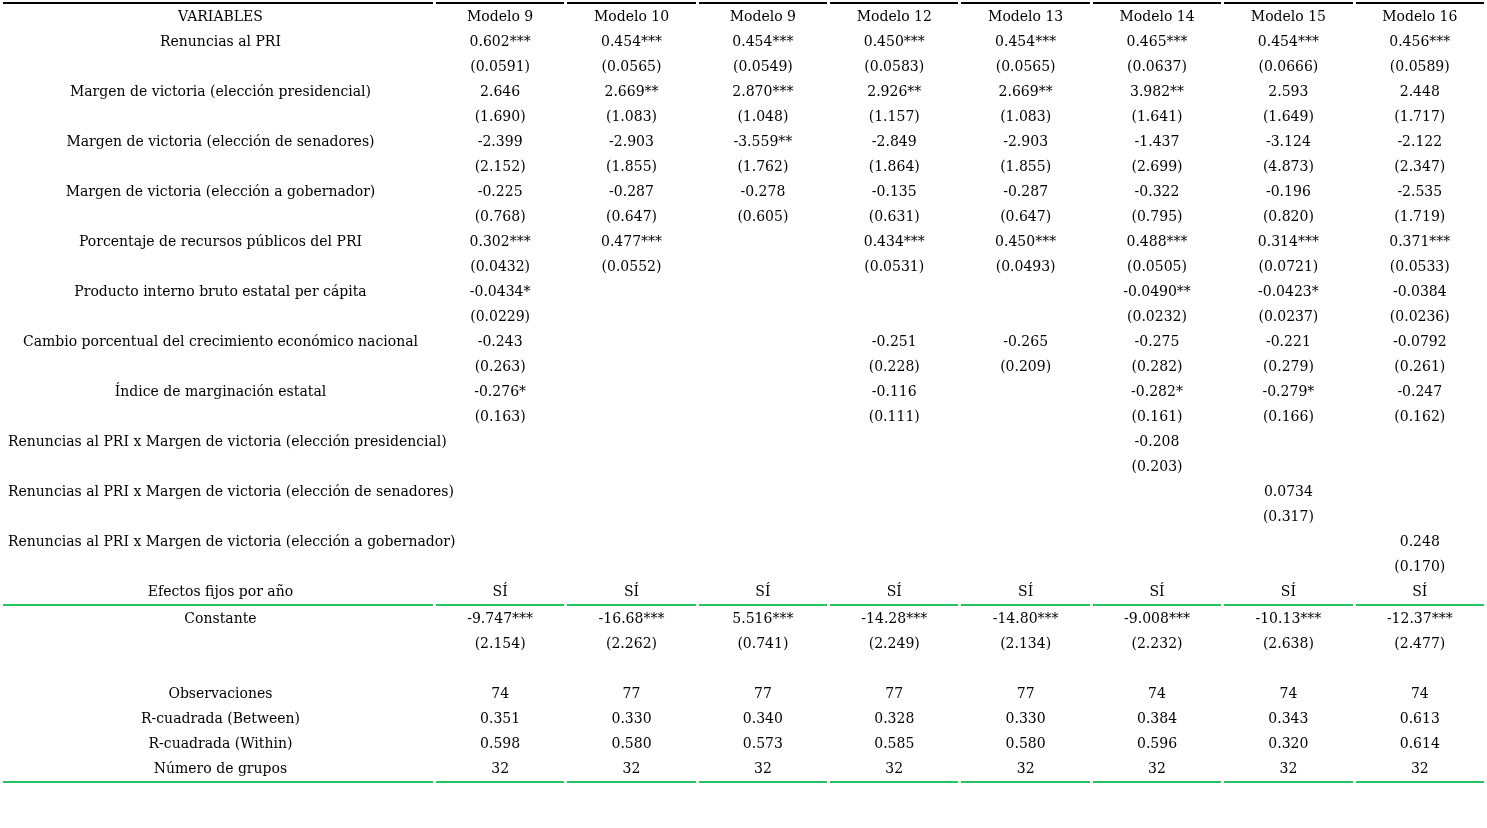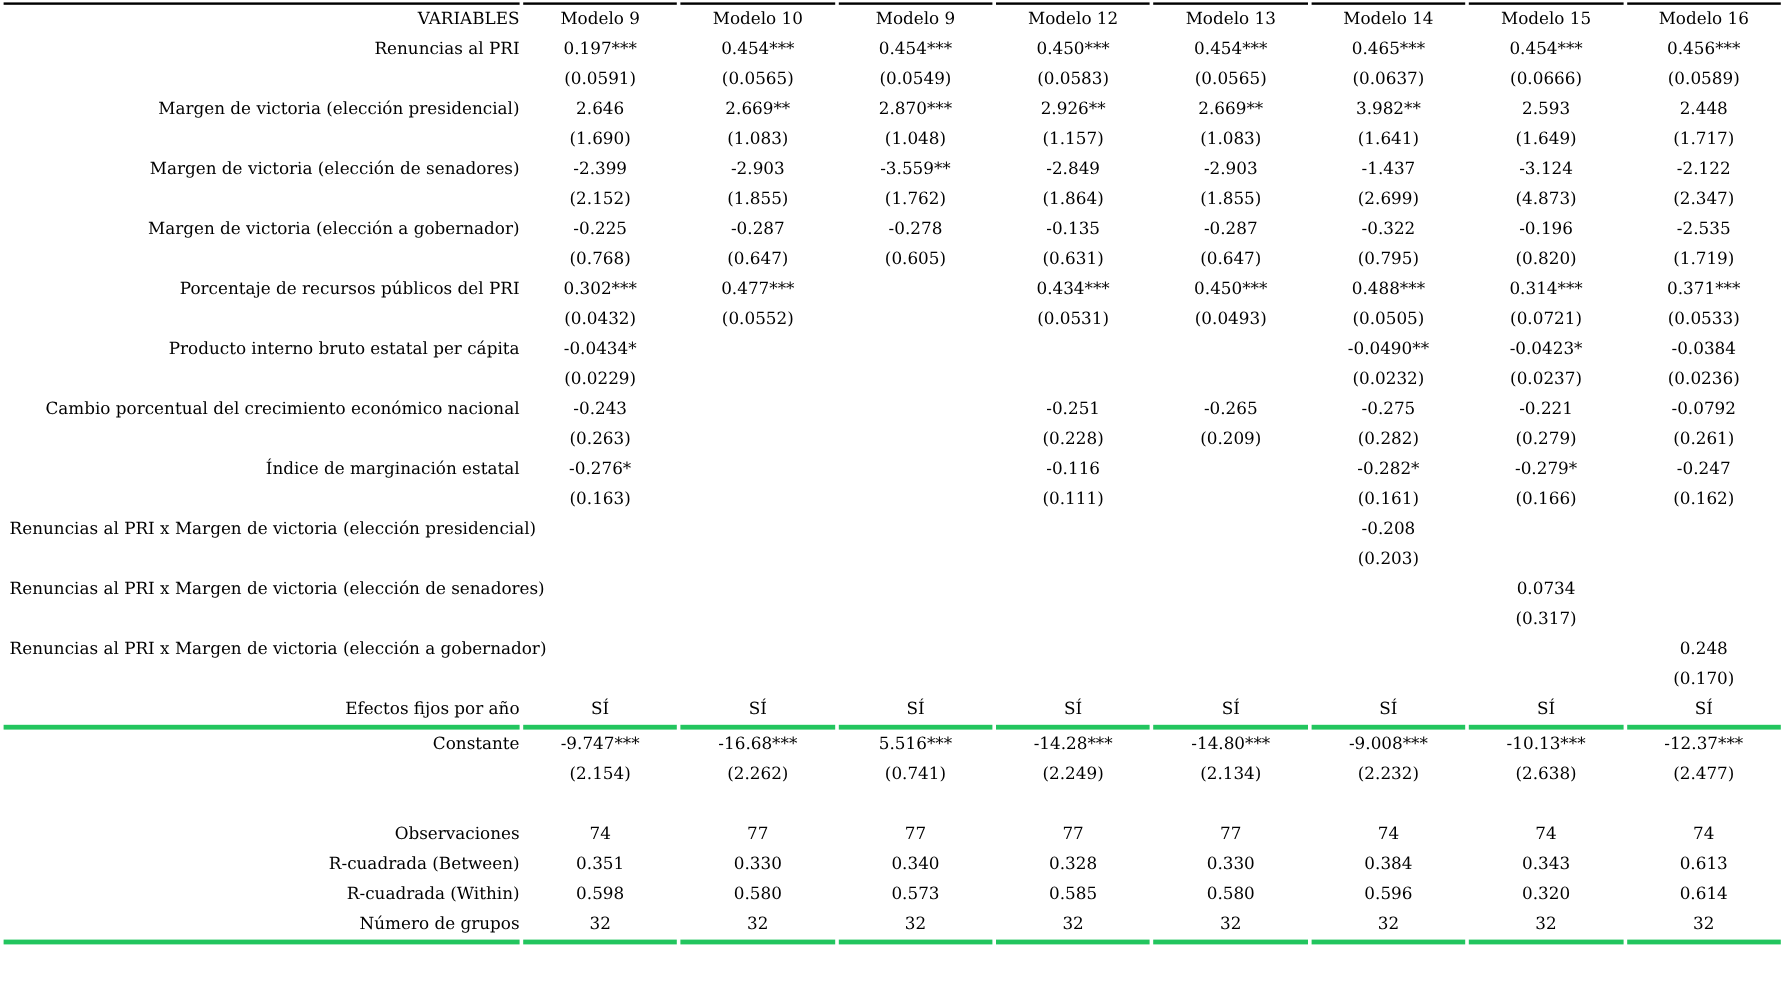--- a/index.html
+++ b/index.html
@@ -25,24 +25,24 @@
   col.c-label { width: 422px; }
   col.c-model { width: 126px; }
   td {
     height: 25px;
     line-height: 25px;
     padding: 0;
     white-space: nowrap;
     overflow: visible;
     vertical-align: middle;
   }
-  td.label { text-align: right; padding-left: 5px; }
+  td.label { text-align: center; padding-left: 5px; }
   td.val   { text-align: center; }
   td.top-b { border-top: 2px solid #000000; }
-  td.bot-b { border-bottom: 4px solid #22c55e; }
+  td.bot-b { border-bottom: 2px solid #22c55e; }
 </style>
 </head>
 <body>
 
 <table data-name="regression-table">
   <colgroup data-name="column-widths">
       <col class="c-label">
       <col class="c-model">
       <col class="c-model">
       <col class="c-model">
@@ -59,21 +59,21 @@
         <td class="val top-b" data-name="header-model">Modelo 10</td>
         <td class="val top-b" data-name="header-model">Modelo 9</td>
         <td class="val top-b" data-name="header-model">Modelo 12</td>
         <td class="val top-b" data-name="header-model">Modelo 13</td>
         <td class="val top-b" data-name="header-model">Modelo 14</td>
         <td class="val top-b" data-name="header-model">Modelo 15</td>
         <td class="val top-b" data-name="header-model">Modelo 16</td>
       </tr>
       <tr data-name="variable-coef-row">
         <td class="label" data-name="variable-label">Renuncias al PRI</td>
-        <td class="val" data-name="coefficient-cell">0.197***</td>
+        <td class="val" data-name="coefficient-cell">0.602***</td>
         <td class="val" data-name="coefficient-cell">0.454***</td>
         <td class="val" data-name="coefficient-cell">0.454***</td>
         <td class="val" data-name="coefficient-cell">0.450***</td>
         <td class="val" data-name="coefficient-cell">0.454***</td>
         <td class="val" data-name="coefficient-cell">0.465***</td>
         <td class="val" data-name="coefficient-cell">0.454***</td>
         <td class="val" data-name="coefficient-cell">0.456***</td>
       </tr>
       <tr data-name="variable-se-row">
         <td class="label" data-name="variable-label-spacer"></td>

